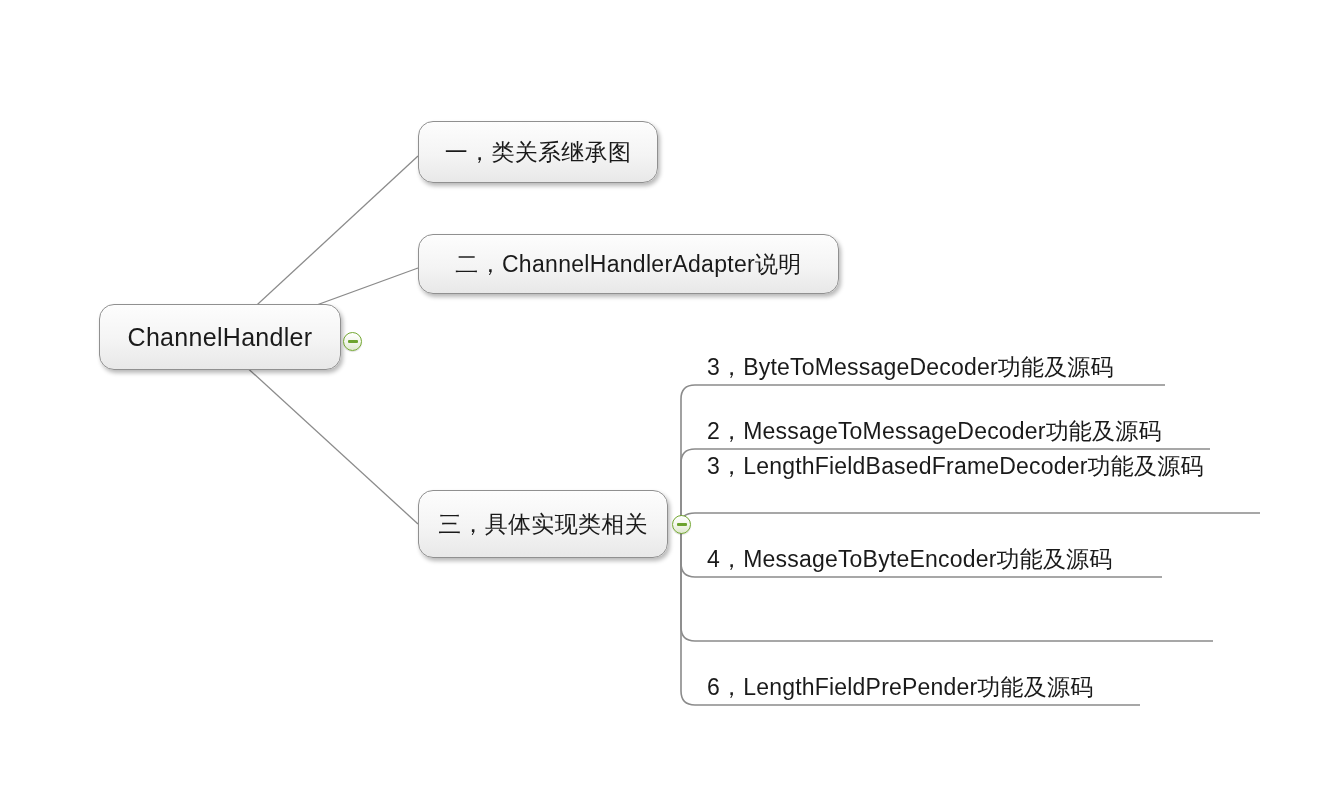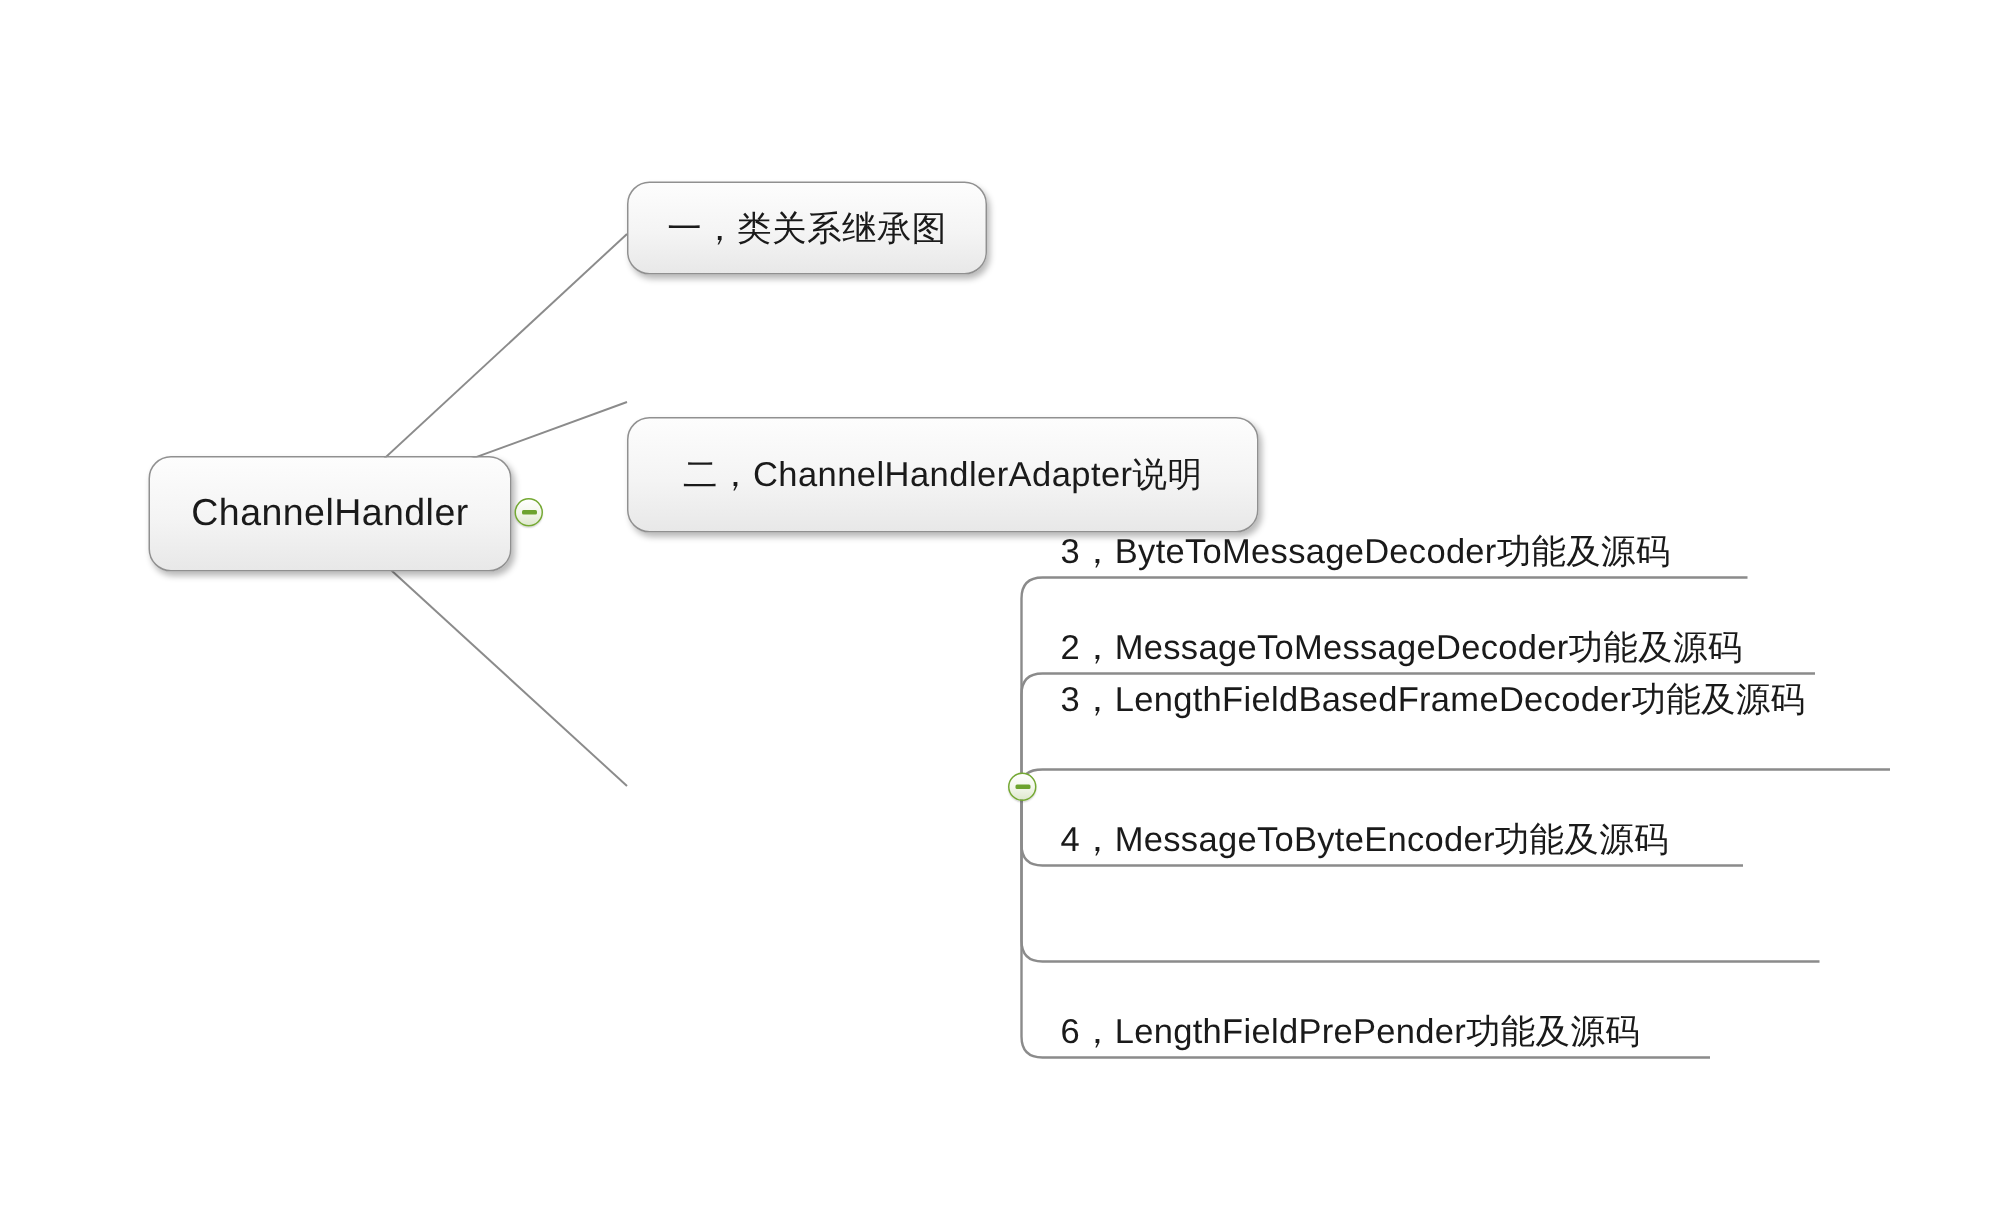--- a/index.html
+++ b/index.html
@@ -88,36 +88,39 @@
     <g stroke="#8b8b8b" stroke-width="1.6" fill="none">
       <path d="M 681 524 L 681 399 Q 681 385 695 385 L 1165 385"></path>
       <path d="M 681 524 L 681 463 Q 681 449 695 449 L 1210 449"></path>
       <path d="M 681 524 Q 681 513 695 513 L 1260 513"></path>
       <path d="M 681 524 L 681 563 Q 681 577 695 577 L 1162 577"></path>
       <path d="M 681 524 L 681 627 Q 681 641 695 641 L 1213 641"></path>
       <path d="M 681 524 L 681 691 Q 681 705 695 705 L 1140 705"></path>
     </g>
   </svg>
 
-  <div class="topic-box root-box" style="left:99px; top:304px; width:242px; height:77px;">
+  <div class="topic-box root-box" style="left:99px; top:304px; width:242px; height:66px;">
     <span class="topic-label">ChannelHandler</span>
   </div>
 
   <div class="collapse-btn" style="left:343px; top:332px;">
     <div class="minus-bar"></div>
   </div>
 
   <div class="topic-box branch-box" style="left:418px; top:121px; width:240px; height:62px;">
     <span class="topic-label">一，类关系继承图</span>
   </div>
 
-  <div class="topic-box branch-box" style="left:418px; top:234px; width:421px; height:77px;margin-top:44px;">
+  <div class="topic-box branch-box" style="left:418px; top:234px; width:421px; height:60px;">
     <span class="topic-label">二，ChannelHandlerAdapter说明</span>
   </div>
 
+  <div class="topic-box branch-box" style="left:418px; top:490px; width:250px; height:68px;">
+    <span class="topic-label">三，具体实现类相关</span>
+  </div>
 
   <div class="collapse-btn" style="left:672px; top:515px;">
     <div class="minus-bar"></div>
   </div>
 
   <div class="subtopic" style="left:707px; top:353px;">3，ByteToMessageDecoder功能及源码</div>
 
   <div class="subtopic" style="left:707px; top:417px;">2，MessageToMessageDecoder功能及源码</div>
 
   <div class="subtopic" style="left:707px; top:452px;">3，LengthFieldBasedFrameDecoder功能及源码</div>

